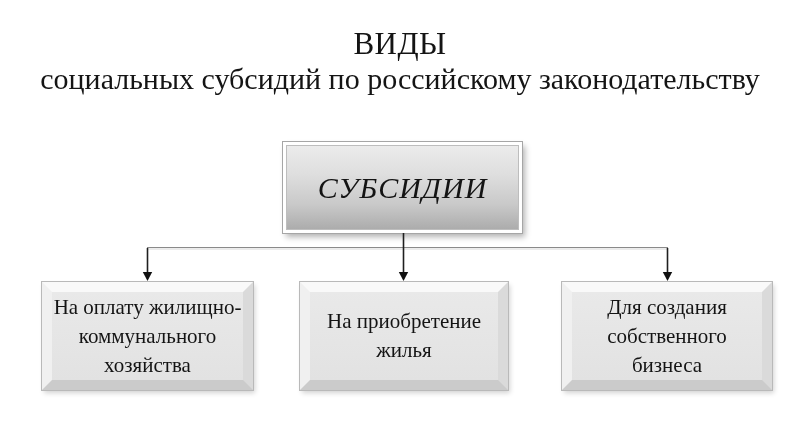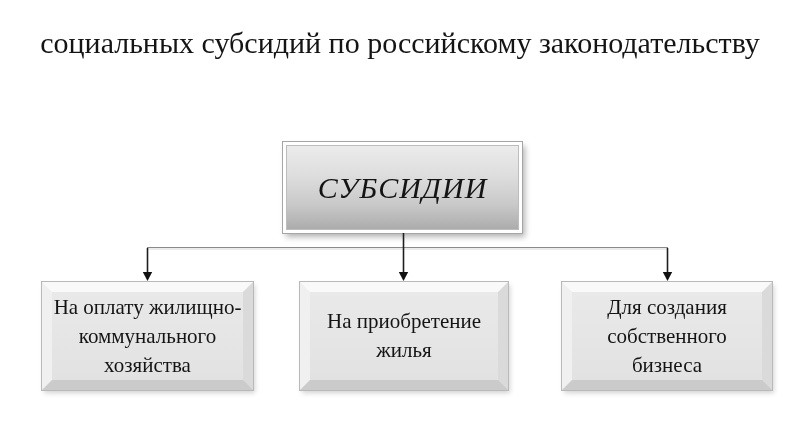--- a/index.html
+++ b/index.html
@@ -43,20 +43,21 @@
   .child-box-2 { left:300px; width:208px; }
   .child-box-3 { left:562px; width:210px; }
   .child-label { font-size:21px; line-height:29px; white-space:pre-line; }
 </style>
 </head>
 <body>
 
 <div class="slide">
 
   <div class="title">
+    <div class="title-line1">ВИДЫ</div>
     <div class="title-line2">социальных субсидий по российскому законодательству</div>
   </div>
 
   <div class="root-box">
     <span class="root-label">СУБСИДИИ</span>
   </div>
 
   <svg class="connectors" viewBox="0 0 800 423" xmlns="http://www.w3.org/2000/svg" aria-hidden="true">
 
     <path d="M147 247.5 H668" stroke="#8a8a8a" stroke-width="1.2" fill="none"></path>

